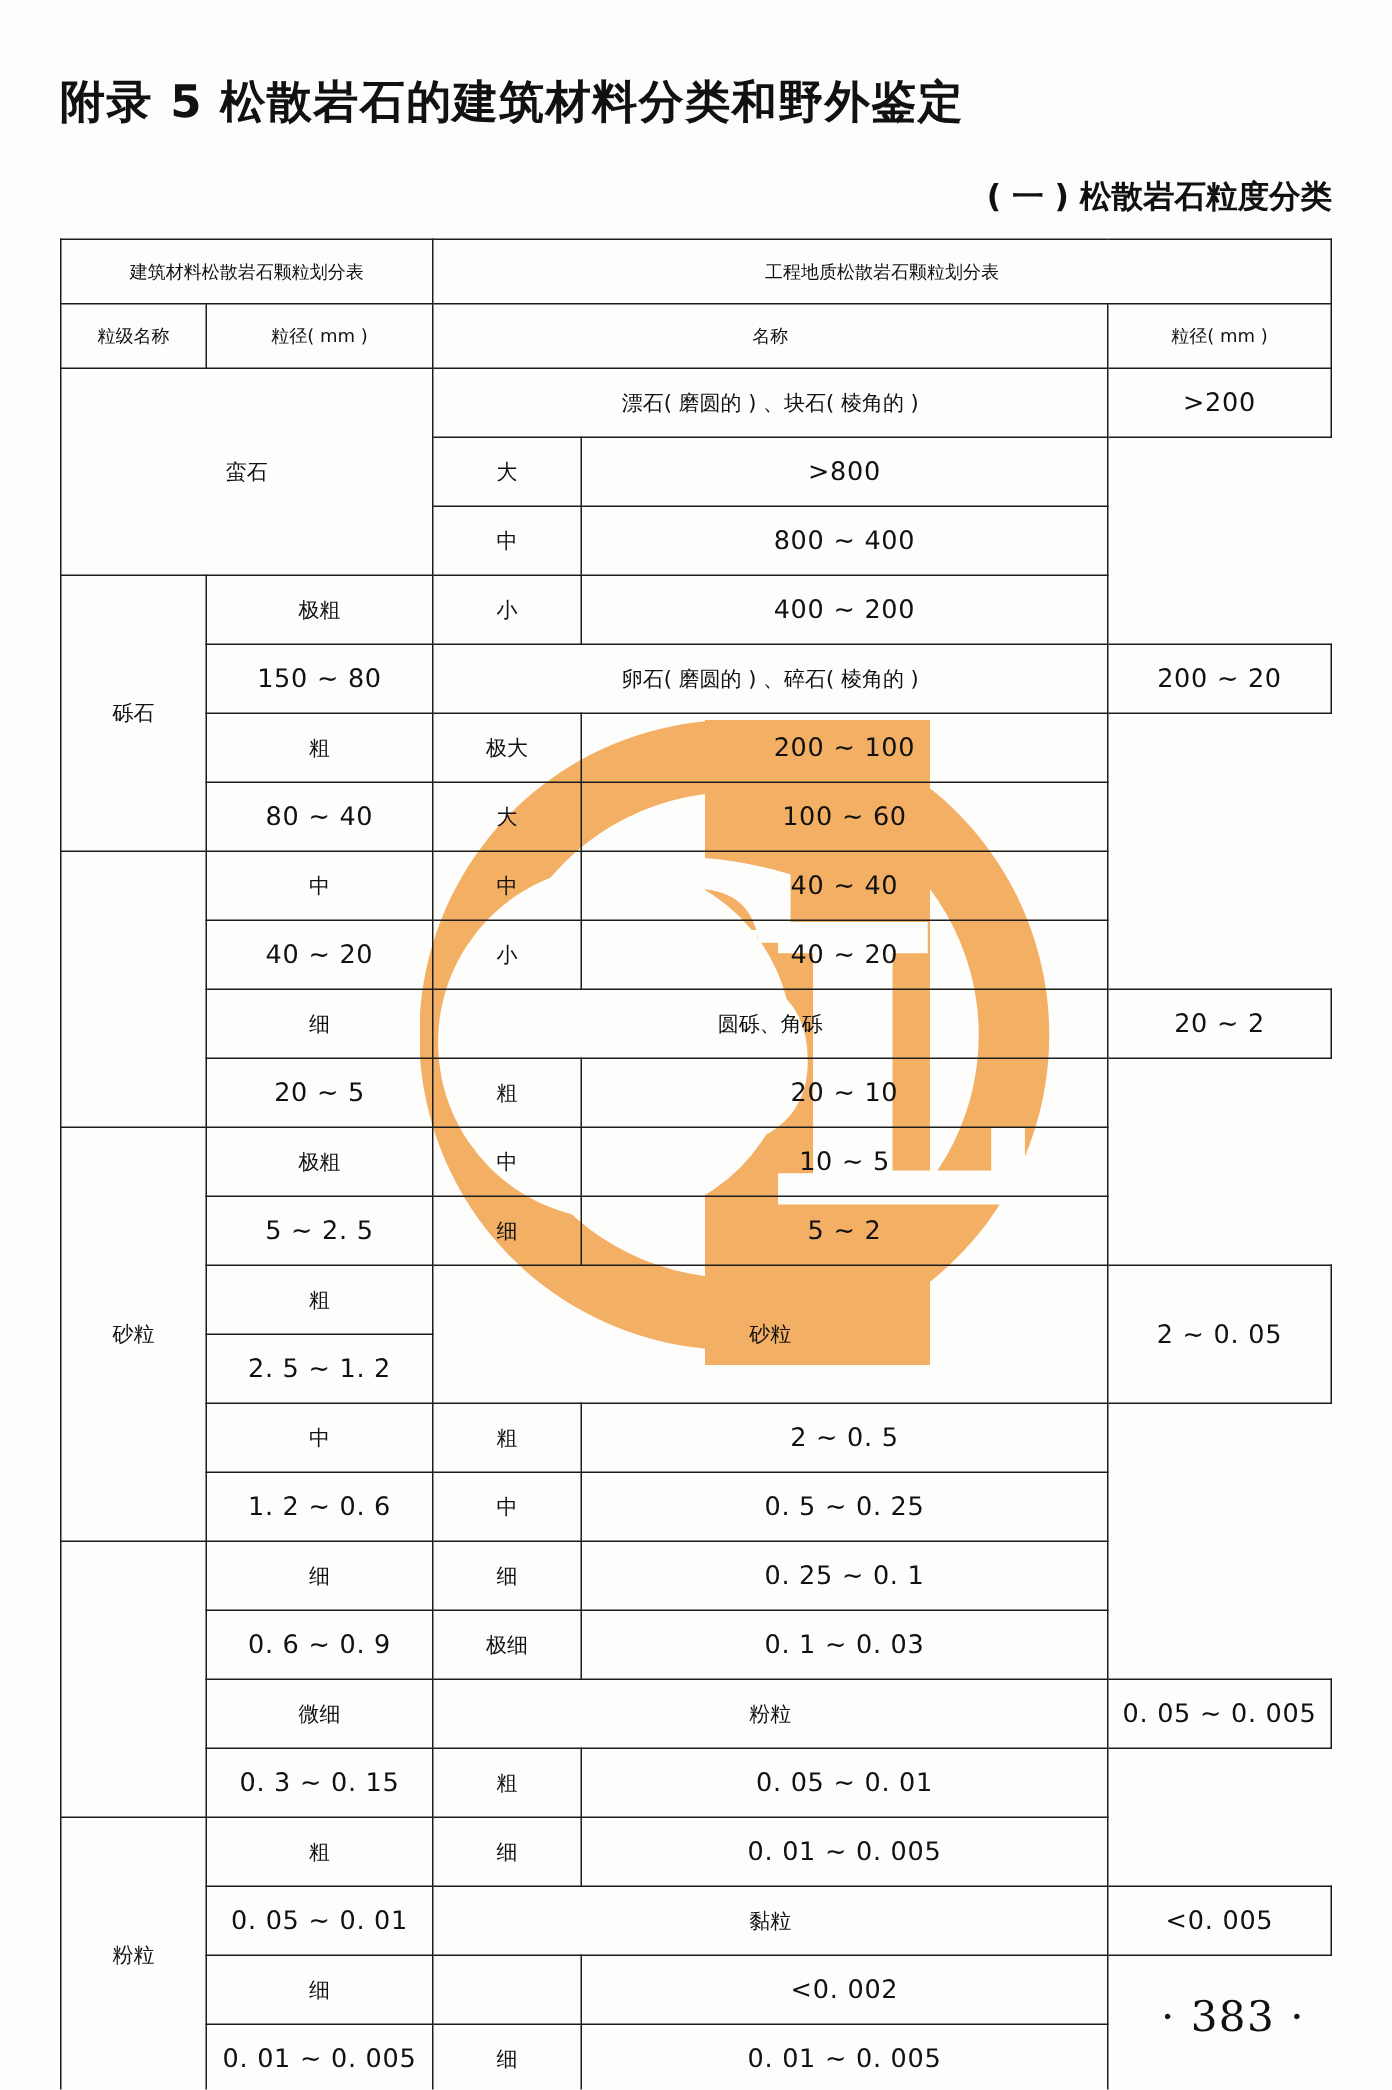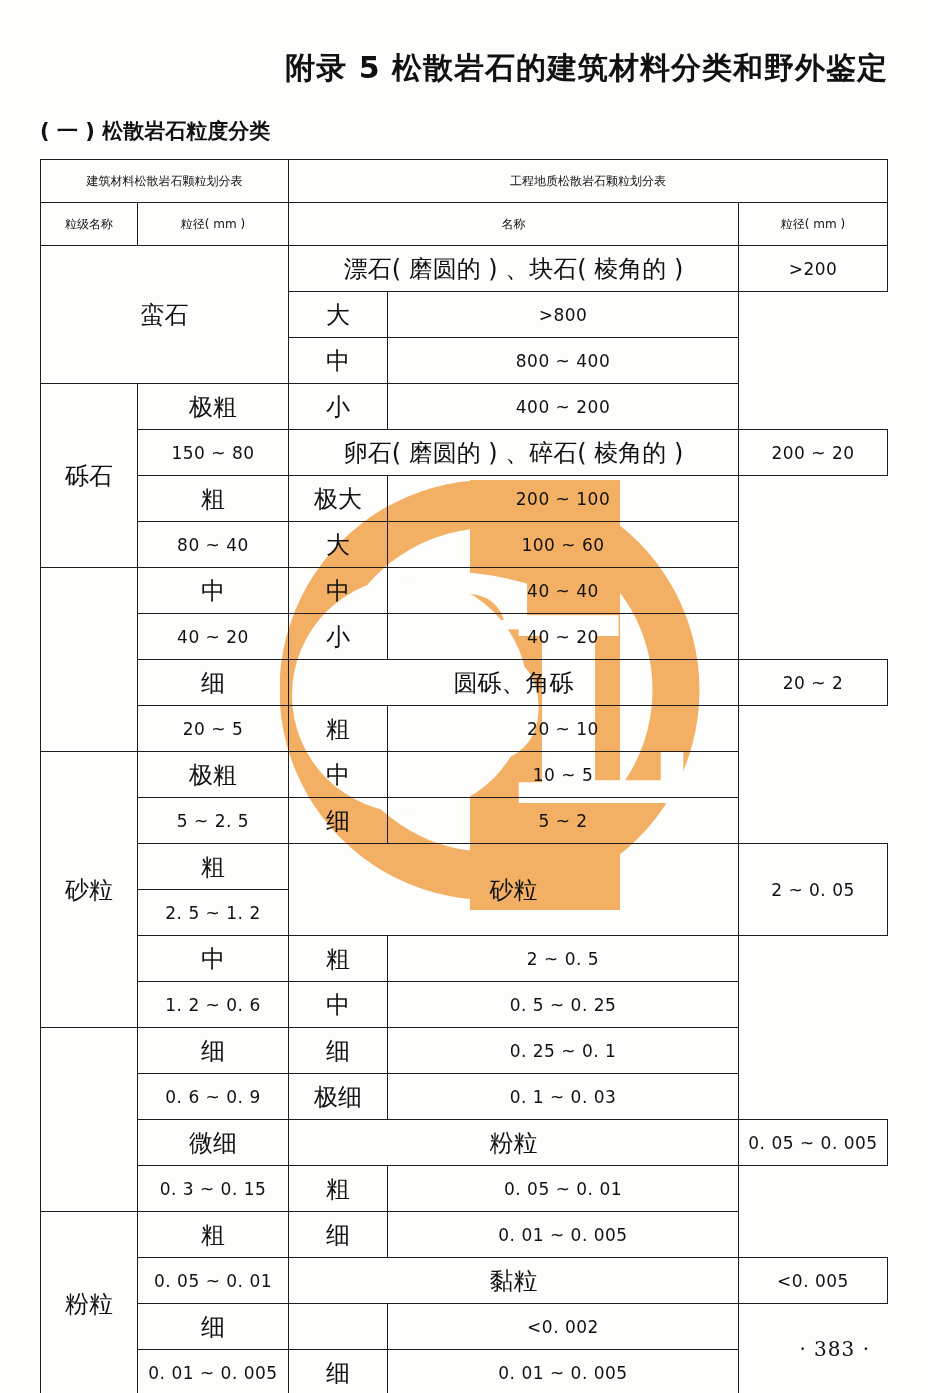--- a/index.html
+++ b/index.html
@@ -16,29 +16,29 @@
     overflow: hidden;
   }
   .page {
     position: relative;
     width: 928px;
     height: 1393px;
     box-sizing: border-box;
     padding: 34px 40px 0 40px;
   }
   .title {
-    text-align: right;
+    text-align: left;
     font-size: 30px;
     font-weight: bold;
     letter-spacing: 1px;
     margin: 14px 0 0 0;
     font-family: "DejaVu Sans", "Liberation Sans", sans-serif;
   }
   .subtitle {
-    text-align: left;
+    text-align: right;
     font-size: 21px;
     font-weight: bold;
     margin: 28px 0 14px 0;
   }
   
   .watermark {
     position: absolute;
     left: 280px;
     top: 470px;
     width: 420px;
@@ -64,26 +64,26 @@
     height: 45px;
     background: transparent;
     font-family: "DejaVu Sans", "Liberation Sans", sans-serif;
   }
   table.grid tr.headrow td {
     height: 42px;
     font-size: 12px;
   }
   .outer-top td { border-top: 2px solid #1d1d1d; }
   .num { font-family: "DejaVu Serif", "Liberation Serif", serif; font-size: 17px; letter-spacing: 0.5px;}
-  .cjk { font-size: 24px; }
+  .cjk { font-size: 14px; }
   .pagenum {
     position: absolute;
     right: 58px;
     bottom: 32px;
-    font-size: 20px;
+    font-size: 28px;
     font-family: "DejaVu Serif", "Liberation Serif", serif;
     letter-spacing: 1px;
     z-index: 10;
   }
 </style>
 </head>
 <body>
 
 <div class="page">
 

